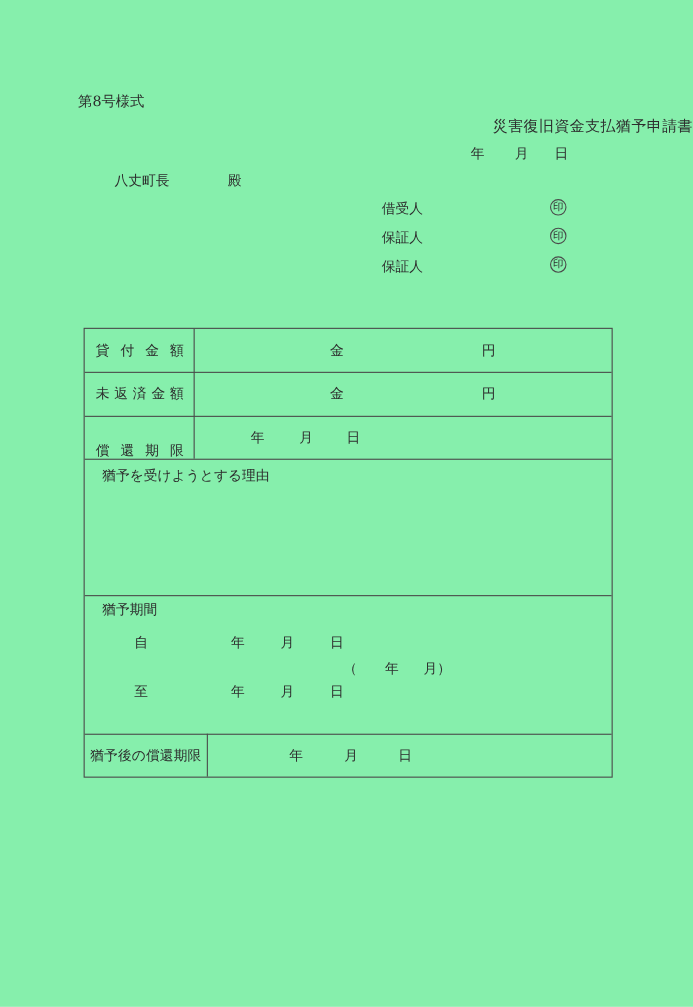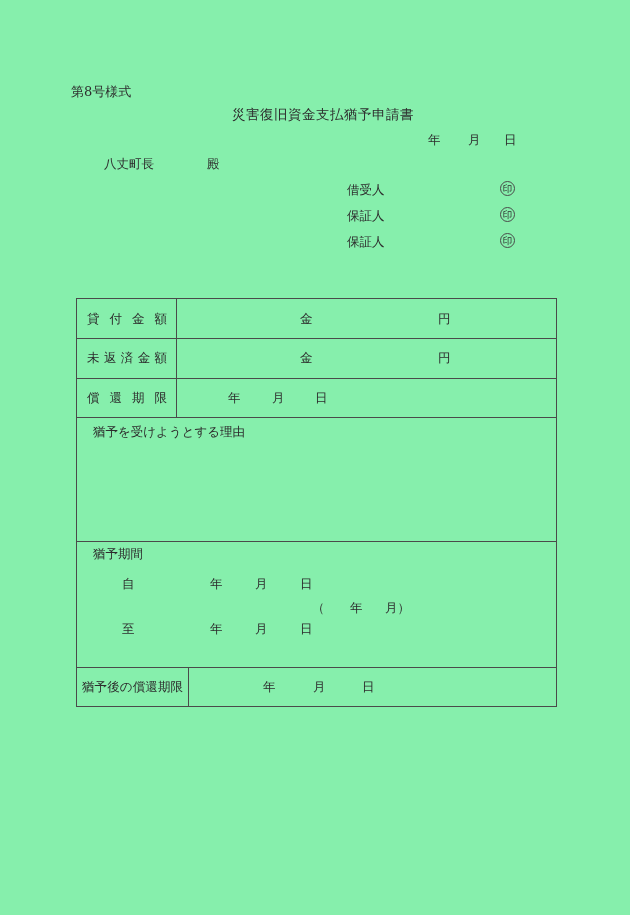--- a/index.html
+++ b/index.html
@@ -14,21 +14,21 @@
     margin: 0 auto;
     background: #86efac;
     color: #2d2d2d;
     overflow: hidden;
   }
   .abs { position: absolute; }
   .txt { font-size: 12.5px; line-height: 15px; white-space: nowrap; }
   .form-number { left: 71px; top: 83px; font-size: 13px; }
   .title {
     left: 0; right: 0; top: 106px;
-    text-align: center; text-indent: 16px;
+    text-align: right; text-indent: 16px;
     font-size: 13.5px; letter-spacing: 0.5px;
   }
   .seal {
     width: 15px; height: 15px;
     border: 1px solid #4a4a4a;
     border-radius: 50%;
     display: inline-flex;
     align-items: center;
     justify-content: center;
     font-size: 9.5px;
@@ -92,21 +92,21 @@
     <div class="vline" style="left:111px; top:368px; height:39px;"></div>
 
     <div class="cell-label" style="left:0; top:0; width:80px; padding:0 9px 0 10px; line-height:39px;">貸付金額</div>
     <span class="cv" style="left:223px; top:0; line-height:39px;">金</span>
     <span class="cv" style="left:361px; top:0; line-height:39px;">円</span>
 
     <div class="cell-label" style="left:0; top:39px; width:80px; padding:0 9px 0 10px; line-height:40px;">未返済金額</div>
     <span class="cv" style="left:223px; top:39px; line-height:40px;">金</span>
     <span class="cv" style="left:361px; top:39px; line-height:40px;">円</span>
 
-    <div class="cell-label" style="left:0; top:79px; width:80px; padding:0 9px 0 10px; line-height:39px;">償還期限</div>
+    <div class="cell-label" style="left:0; top:79px; width:80px; padding:12px 9px 0 10px; line-height:39px;">償還期限</div>
     <span class="cv" style="left:151px; top:79px; line-height:39px;">年</span>
     <span class="cv" style="left:195px; top:79px; line-height:39px;">月</span>
     <span class="cv" style="left:238px; top:79px; line-height:39px;">日</span>
 
     <span class="cv" style="left:16px; top:125px;">猶予を受けようとする理由</span>
 
     <span class="cv" style="left:16px; top:247px;">猶予期間</span>
 
     <span class="cv" style="left:45px;  top:277px;">自</span>
     <span class="cv" style="left:133px; top:277px;">年</span>

